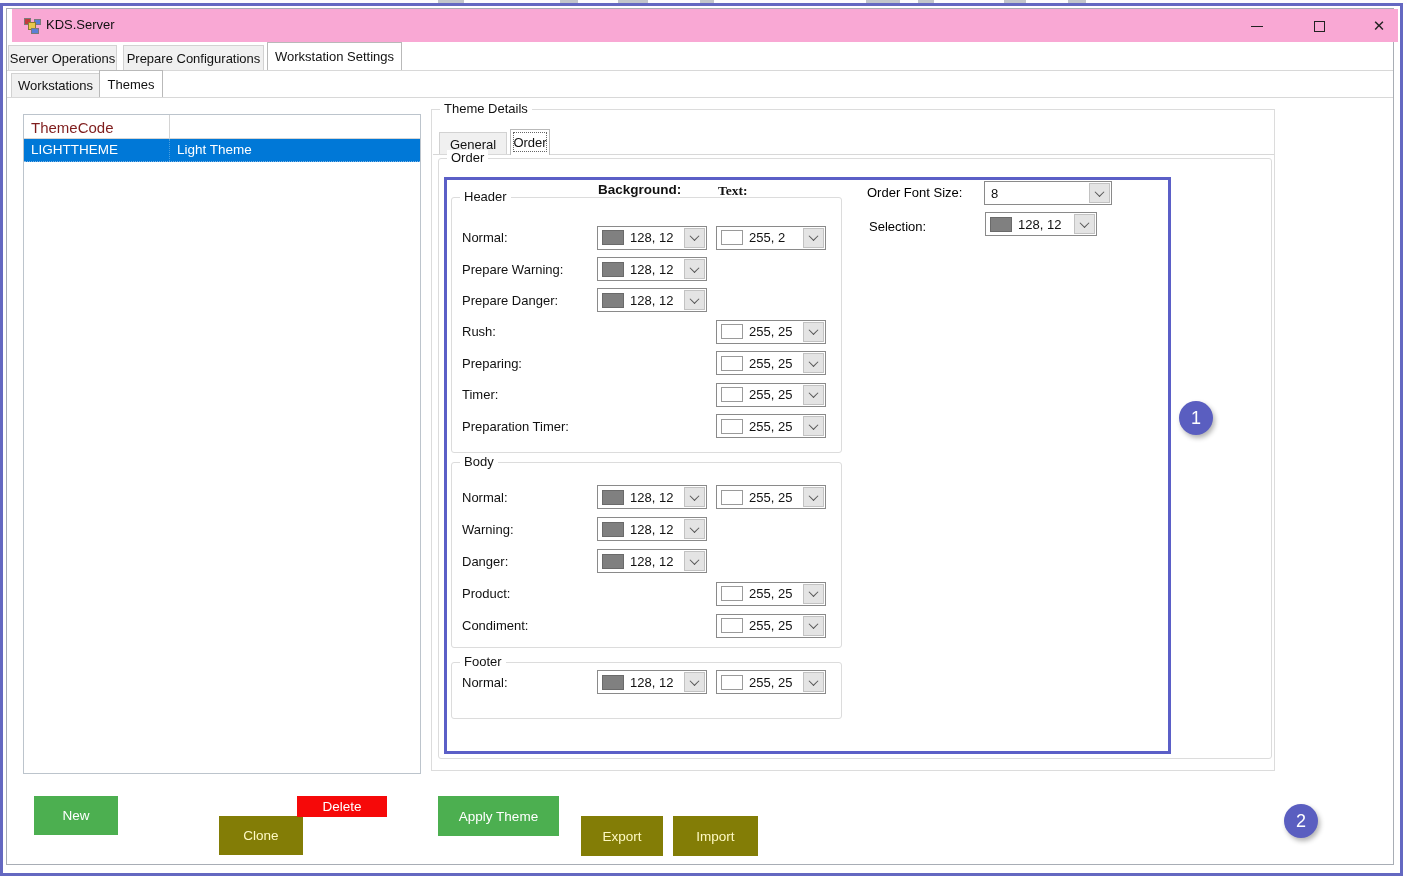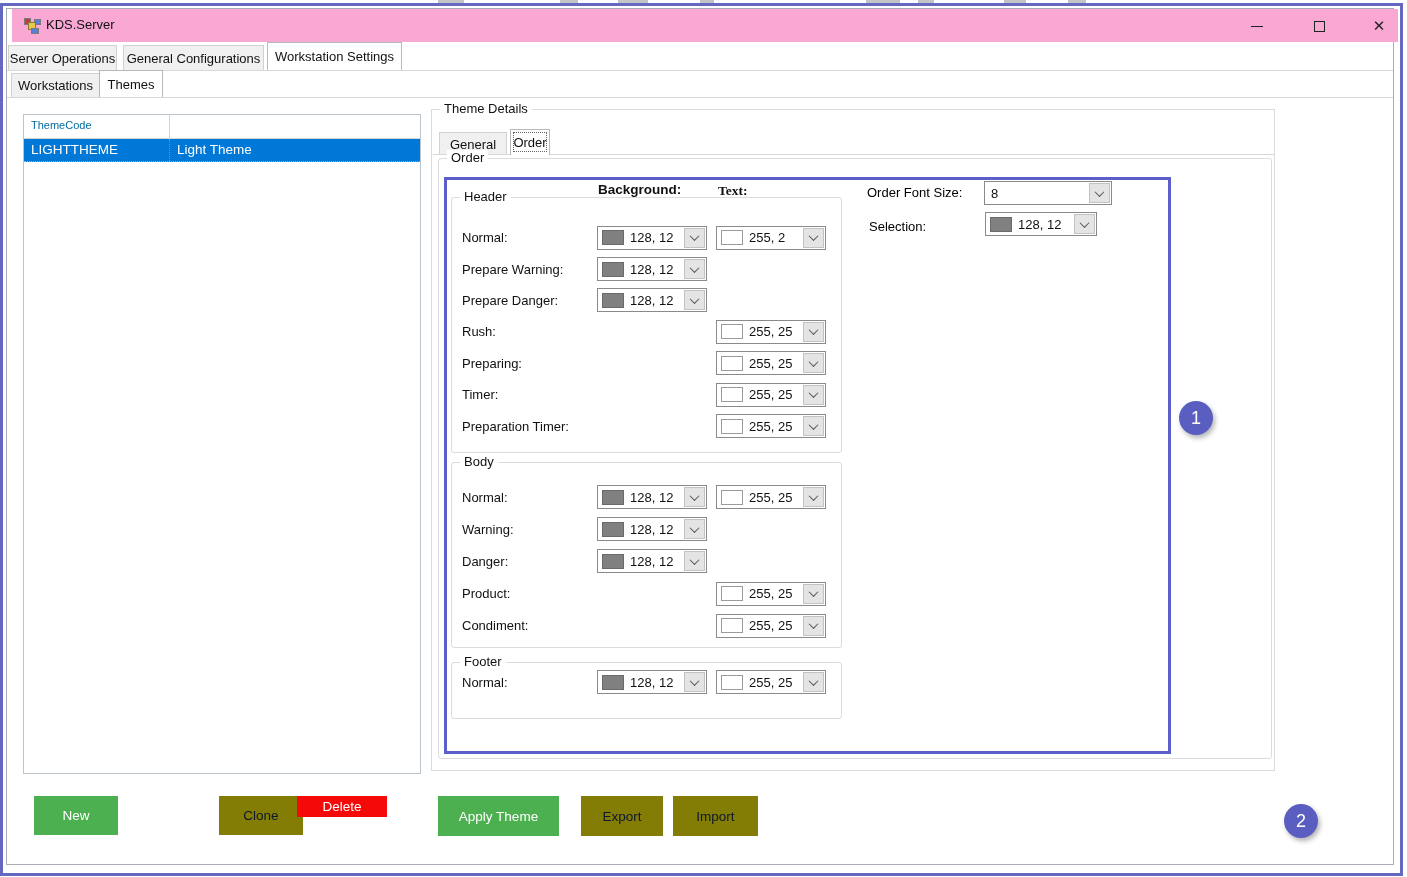--- a/index.html
+++ b/index.html
@@ -52,21 +52,21 @@
   #stab0 { left:4px;  width:89px; }
   #stab1 { left:92px; width:64px; }
   .sub-strip-line { left:0; top:88px; width:1386px; }
 
   .tab-focus { outline:1px dotted #666; outline-offset:-4px; }
 
   
   .theme-table { position:absolute; left:16px; top:105px; width:398px; height:660px;
     background:#fff; border:1px solid #bcc4cc; }
   .tt-header { display:flex; height:24px; border-bottom:1px solid #d4d4d4; background:#fff; }
-  .tt-hcell { padding:4px 6px 0 7px; font-size:11px; color:#0369a1; position:relative; }
+  .tt-hcell { padding:4px 6px 0 7px; font-size:15px; color:#7f1d1d; position:relative; }
   .tt-hcell.c0 { width:146px; border-right:1px solid #d4d4d4; }
   .tt-hcell.c1 { flex:1; }
   .sort-indicator { position:absolute; right:9px; top:11px; width:9px; height:1px;
     background:#8a8a8a; transform:rotate(-55deg); }
   .tt-row { display:flex; height:23px; background:#0078d7; color:#fff;
     border-bottom:1px dotted #7db4e4; }
   .tt-cell { padding:3px 6px 0 7px; font-size:13.5px; }
   .tt-cell.c0 { width:146px; border-right:1px dotted #4aa0e0; }
   .tt-cell.c1 { flex:1; }
 
@@ -125,21 +125,21 @@
   .combo-row { position:relative; display:flex; align-items:center; }
   .row-label { font-size:13px; color:#111; }
   .combo-row .combo { top:50%; transform:translateY(-50%); width:110px; }
   .combo-row .combo.slot-bg { left:135px; }
   .combo-row .combo.slot-tx { left:254px; }
 
   
   .btn { position:absolute; display:flex; align-items:center; justify-content:center;
     border:none; font-family:"Liberation Sans", sans-serif; font-size:13.5px; cursor:pointer; }
   .btn-green { background:#4caf50; color:#fff; }
-  .btn-olive { background:#837d06; color:#0f172a; }
+  .btn-olive { background:#837d06; color:#fef9c3;margin-top:20px; }
   .btn-red   { background:#f60909; color:#fff; }
   #btn-new    { left:27px;  top:787px; width:84px;  height:39px; }
   #btn-clone  { left:212px; top:787px; width:84px;  height:39px; }
   #btn-delete { left:290px; top:787px; width:90px;  height:21px; }
   #btn-apply  { left:431px; top:787px; width:121px; height:40px; }
   #btn-export { left:574px; top:787px; width:82px;  height:40px; }
   #btn-import { left:666px; top:787px; width:85px;  height:40px; }
   .save-wrap { position:absolute; left:1140px; top:780px; width:136px; height:58px;
     border:3px solid #5b5fc7; background:#fff; display:flex; align-items:center; justify-content:center; z-index:8; }
   #btn-save { position:static; width:118px; height:40px; }
@@ -173,21 +173,21 @@
       <div class="win-btn minimize">
           <span class="glyph-min"></span>
         </div>
       <div class="win-btn maximize">
           <span class="glyph-max"></span>
         </div>
       <div class="win-btn close">✕</div>
     </div>
 
     <div class="tab main-tab" id="mtab0">Server Operations</div>
-    <div class="tab main-tab" id="mtab1">General Configurations</div>
+    <div class="tab main-tab" id="mtab1">Prepare Configurations</div>
     <div class="tab main-tab active" id="mtab2">Workstation Settings</div>
     <div class="strip-line main-strip-line abs"></div>
 
     <div class="tab sub-tab" id="stab0">Workstations</div>
     <div class="tab sub-tab active" id="stab1">Themes</div>
     <div class="strip-line sub-strip-line abs"></div>
 
     <div class="theme-table">
       <div class="tt-header">
         <div class="tt-hcell c0">ThemeCode</div>

